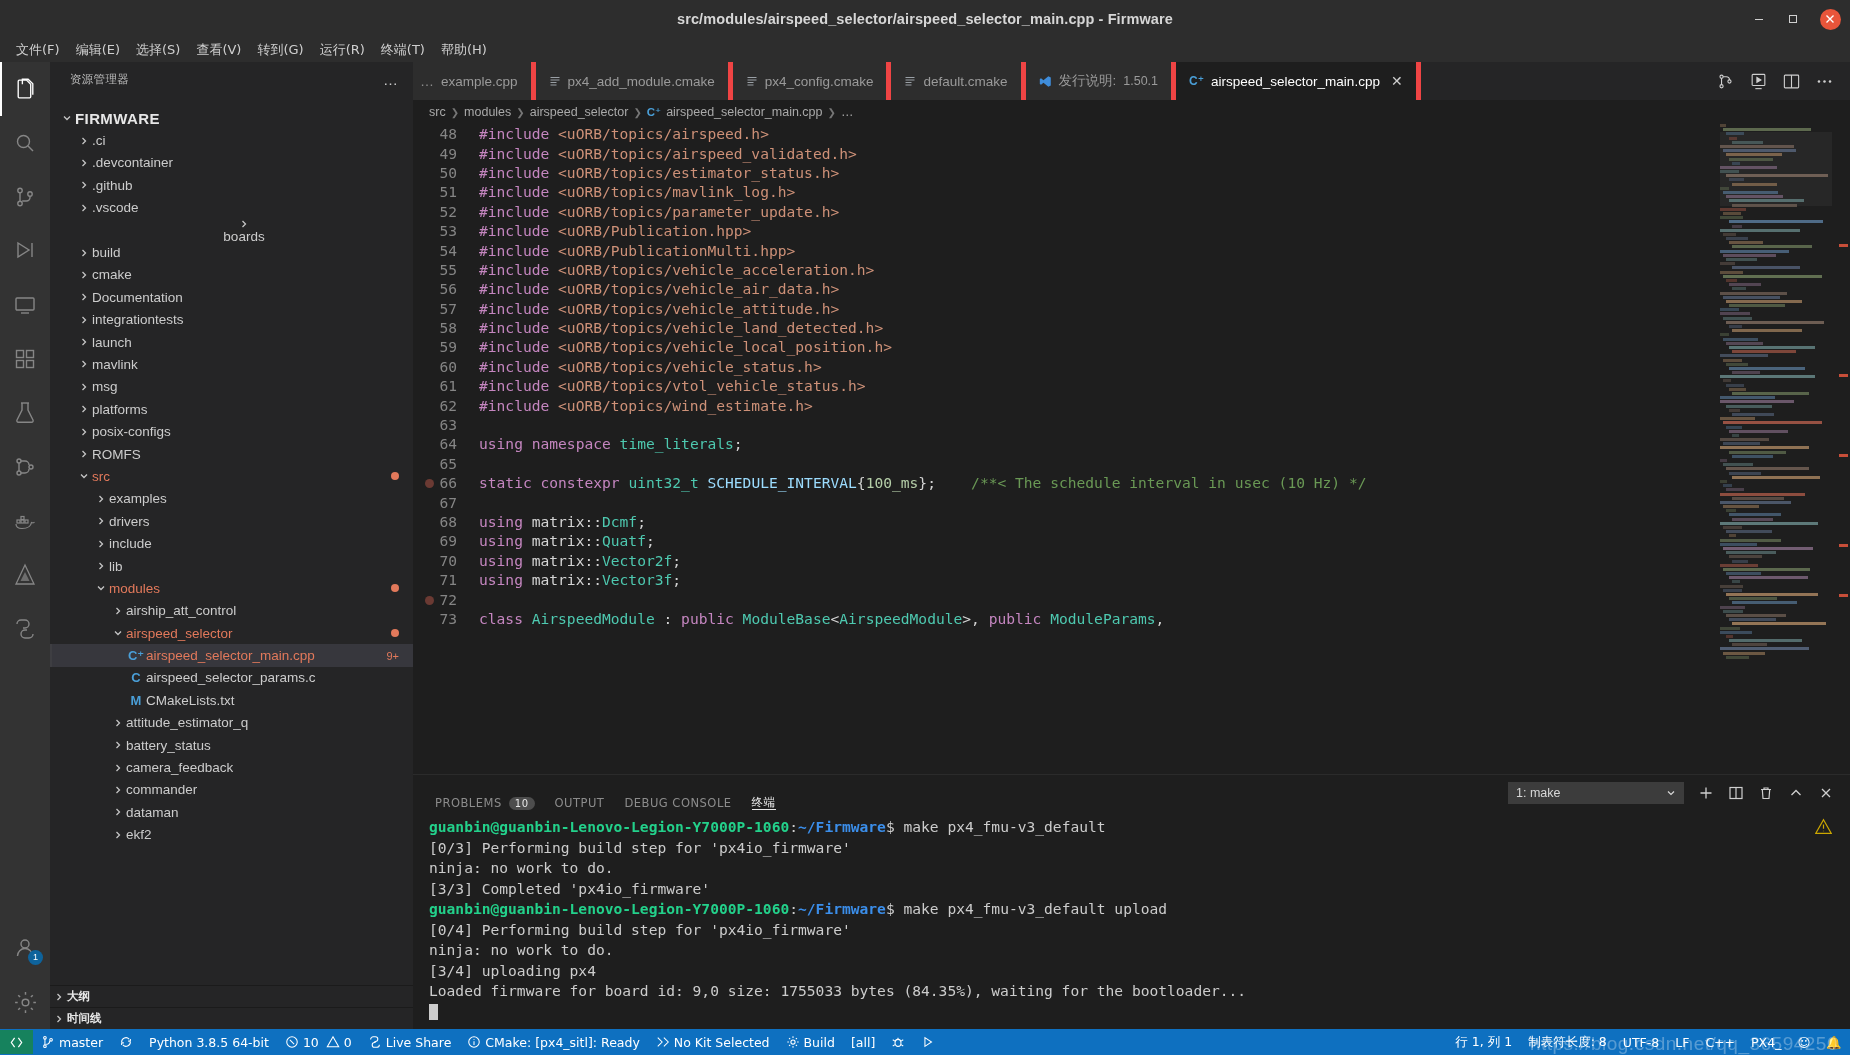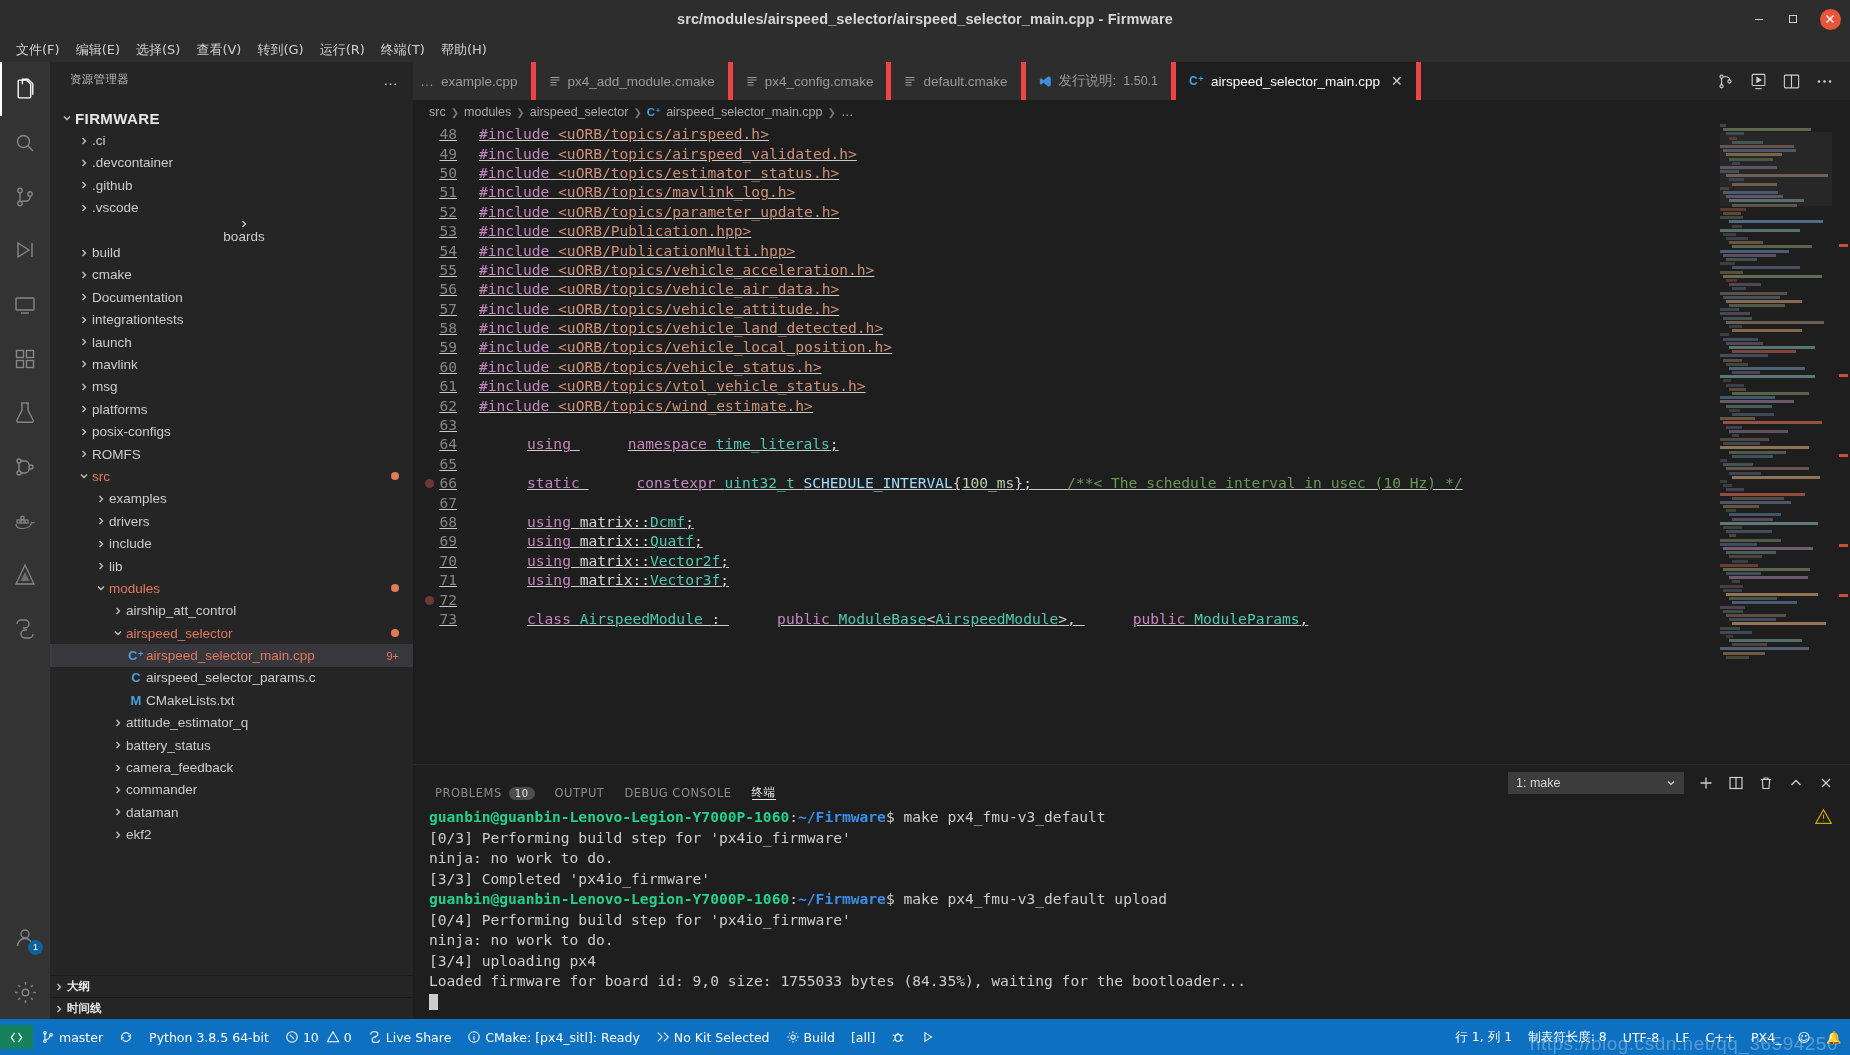--- a/index.html
+++ b/index.html
@@ -100,40 +100,40 @@
   .tabbar-actions { display: flex; align-items: center; gap: 14px; padding: 0 16px; flex: none;
                     color: #cfcfcf; }
 
   
   .breadcrumb { height: 24px; display: flex; align-items: center; padding-left: 16px; gap: 5px;
                 font-size: 12.5px; color: #a9a9a9; flex: none; }
   .bc-sep { color: #767676; font-size: 10px; }
 
   
   .editor { flex: 1; display: flex; position: relative; min-height: 0; overflow: hidden;
-            background: #1e1e1e; text-decoration: underline; }
+            background: #1e1e1e; }
   .code-area { flex: 1; min-width: 0; position: relative; overflow: hidden; }
   .cline { height: 19.4px; display: flex; align-items: center;
            font-family: "DejaVu Sans Mono", "Liberation Mono", monospace; font-size: 14.6px;
            white-space: pre; }
   .lnum { width: 66px; flex: none; text-align: right; padding-right: 22px; color: #858585;
           font-family: "DejaVu Sans Mono", monospace; font-size: 14.6px; position: relative; }
   .bp { position: absolute; left: 12px; top: 5px; width: 9px; height: 9px; border-radius: 50%;
         background: #6b3a33; }
   .minimap { position: absolute; right: 18px; top: 0; bottom: 0; width: 112px;
              background: #1e1e1e; overflow: hidden; }
   .mm-line { height: 3px; margin-bottom: 1.2px; }
   .mm-slider { position: absolute; left: 0; right: 0; top: 8px; height: 74px; background: rgba(255,255,255,.045); }
   .scroll-marks { position: absolute; right: 0; top: 0; bottom: 0; width: 18px; }
   .smark { position: absolute; right: 2px; width: 9px; height: 3px; }
 
   
   .t-pre  { color: #c586c0; }
   .t-str  { color: #ce9178; }
-  .t-kw   { color: #c586c0; margin-left: 48px; }
+  .t-kw   { color: #c586c0; }
   .t-ns   { color: #4ec9b0; }
   .t-type { color: #4ec9b0; }
   .t-cls  { color: #4ec9b0; }
   .t-var  { color: #9cdcfe; }
   .t-num  { color: #b5cea8; }
   .t-cmt  { color: #6a9955; }
   .t-plain{ color: #d4d4d4; }
   .t-punc { color: #d4d4d4; }
 
   
@@ -155,21 +155,21 @@
   .term-body { flex: 1; padding: 7px 0 0 16px; overflow: hidden; position: relative; }
   .tline { font-family: "DejaVu Sans Mono", "Liberation Mono", monospace; font-size: 14.6px;
            line-height: 20.5px; white-space: pre; color: #cccccc; }
   .tg { color: #23d18b; font-weight: 700; }
   .tb { color: #3b8eea; font-weight: 700; }
   .term-cursor { display: inline-block; width: 9px; height: 16px; background: #cccccc;
                  vertical-align: -3px; }
   .panel-warn { position: absolute; right: 18px; top: 8px; color: #cca700; font-size: 15px; }
 
   
-  .statusbar { height: 36px; background: #0e70c0; display: flex; align-items: center; flex: none;
+  .statusbar { height: 26px; background: #0e70c0; display: flex; align-items: center; flex: none;
                color: #ffffff; font-size: 12.5px; }
   .sb-item { display: flex; align-items: center; gap: 4px; padding: 0 8px; height: 24px;
              white-space: nowrap; font-family: "DejaVu Sans", sans-serif; }
   .sb-remote { background: #16825d; padding: 0 9px; height: 24px; display: flex; align-items: center; }
   .sb-right { margin-left: auto; display: flex; align-items: center; }
   .wm { position: absolute; right: 12px; bottom: 0px; font-size: 19px; color: rgba(255,255,255,.30);
         font-family: "Liberation Sans", sans-serif; pointer-events: none; letter-spacing: .5px; }
   svg { display: block; }
 </style>
 </head>

